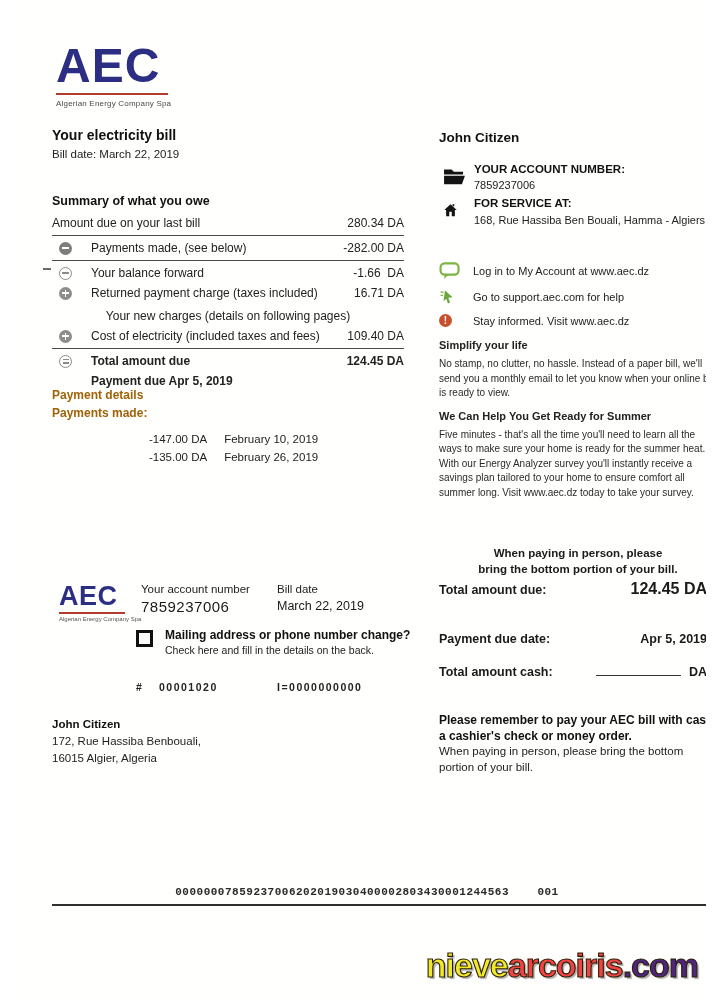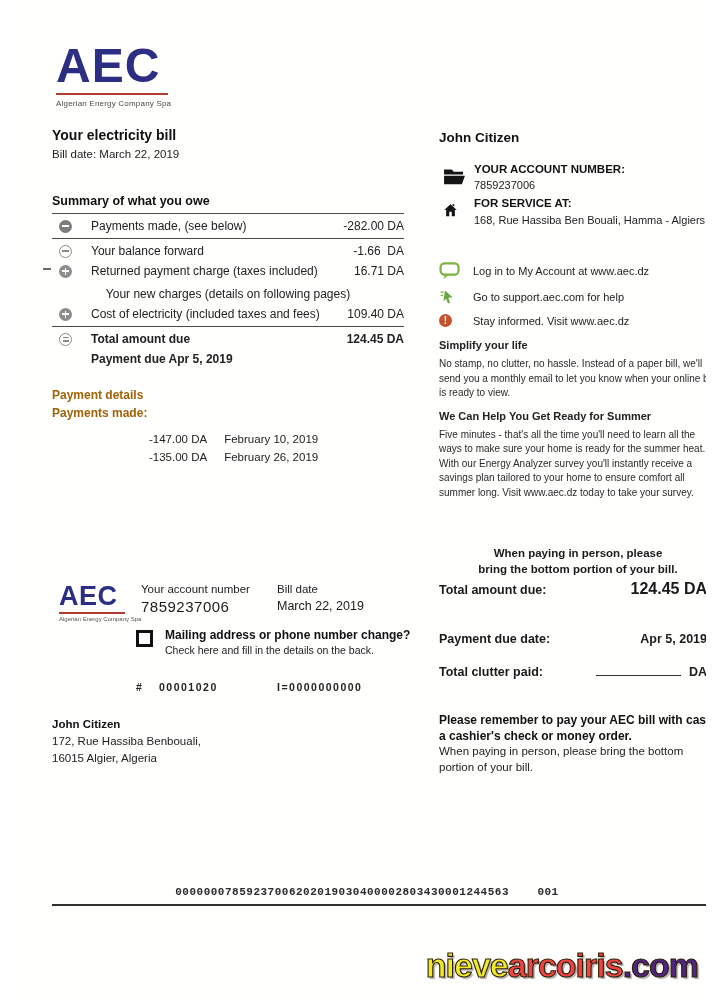--- a/index.html
+++ b/index.html
@@ -127,20 +127,24 @@
 
   <div class="bill-head">
     <div class="t">Your electricity bill</div>
     <div class="d">Bill date: March 22, 2019</div>
   </div>
 
   <div class="summary">
     <div class="stray-dash"></div>
     <h2>Summary of what you owe</h2>
 
+    <div class="srow">
+      <span class="lbl">Amount due on your last bill</span>
+      <span class="val">280.34 DA</span>
+    </div>
     <div class="sdiv"></div>
 
     <div class="srow has-ic">
       <span class="ic filled minus"></span>
       <span class="lbl">Payments made, (see below)</span>
       <span class="val">-282.00 DA</span>
     </div>
     <div class="sdiv"></div>
 
     <div class="srow has-ic">
@@ -260,21 +264,21 @@
     <span class="sl">Total amount due:</span>
     <span class="sv">124.45 DA</span>
   </div>
 
   <div class="stub-row due">
     <span class="sl">Payment due date:</span>
     <span class="sv">Apr 5, 2019</span>
   </div>
 
   <div class="stub-row paid">
-    <span class="sl">Total clutter paid:</span>
+    <span class="sl">Total amount cash:</span>
     <span class="sv"><span class="paid-line"></span><span>DA</span></span>
   </div>
 
   <div class="logo-sm">
     <div class="aec">AEC</div>
     <div class="redline"></div>
     <div class="sub">Algerian Energy Company Spa</div>
   </div>
 
   <div class="stub-acct">

